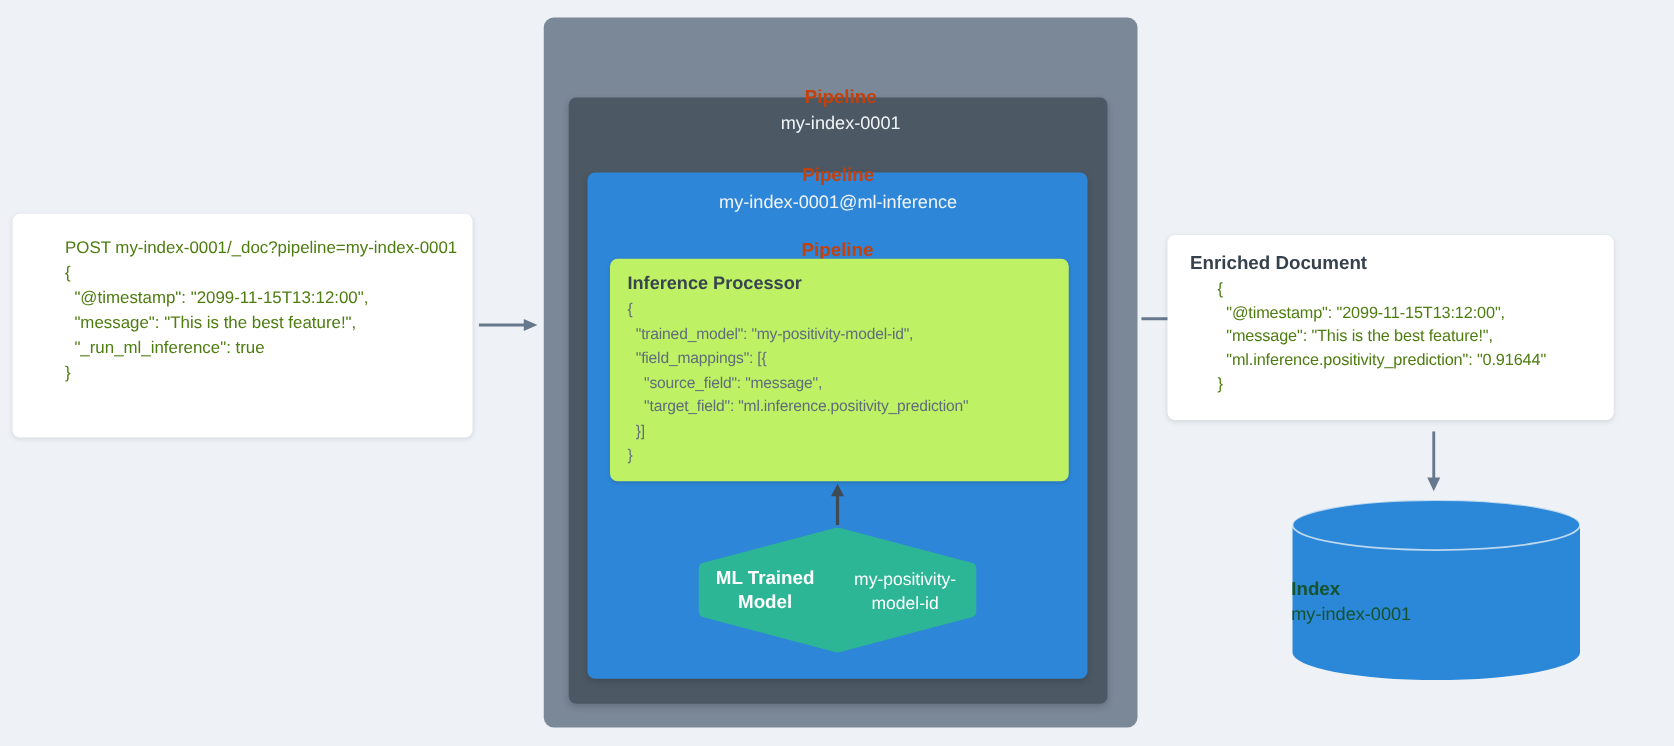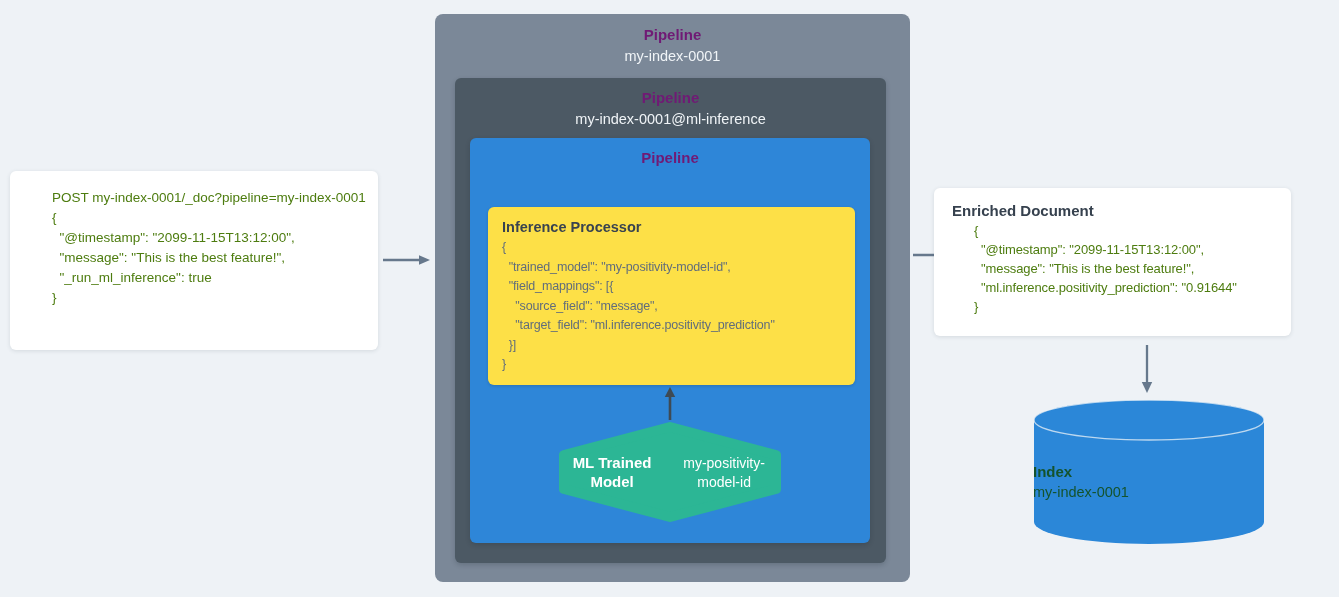--- a/index.html
+++ b/index.html
@@ -18,26 +18,26 @@
   .pipe-box{position:absolute;box-sizing:border-box;}
   #outer-box{left:435px;top:14px;width:475px;height:568px;background:#7b8898;border-radius:8px;}
   #middle-box{left:455px;top:78px;width:431px;height:485px;background:#4c5964;border-radius:6px;
               box-shadow:0 2px 5px rgba(20,30,40,.20);}
   #blue-box{left:470px;top:138px;width:400px;height:405px;background:#2e86d8;border-radius:6px;
             box-shadow:0 2px 5px rgba(20,30,40,.20);}
   .box-header{position:absolute;text-align:center;color:#fff;}
   #outer-header{left:435px;top:25px;width:475px;}
   #middle-header{left:455px;top:88px;width:431px;}
   #blue-header{left:470px;top:148px;width:400px;}
-  .box-title{font-weight:bold;font-size:15px;line-height:19px;color:#701a75;}
+  .box-title{font-weight:bold;font-size:15px;line-height:19px;color:#c2410c;margin-top:43px;}
   .box-sub{font-size:14.5px;line-height:19px;margin-top:3px;color:#f0f4f7;}
 
   
   #processor-card{position:absolute;left:488px;top:207px;width:367px;height:178px;
-                  background:#fde047;border-radius:6px;box-sizing:border-box;padding:10px 14px;
+                  background:#bef264;border-radius:6px;box-sizing:border-box;padding:10px 14px;
                   box-shadow:0 1px 3px rgba(20,30,40,.18);}
   .proc-title{font-weight:bold;font-size:14.5px;line-height:21px;color:#39434f;}
   .proc-line{white-space:pre;font-size:12.5px;line-height:19.5px;color:#616d7b;letter-spacing:-0.15px;}
 
   
   #hexagon-wrap{position:absolute;left:558px;top:422px;width:224px;height:100px;}
   #hexagon-wrap svg{position:absolute;left:0;top:0;}
   #hexagon-text{position:absolute;left:0;top:0;width:224px;height:100px;display:flex;
                 flex-direction:row;align-items:center;justify-content:center;color:#fff;text-align:center;}
   .hex-title{font-weight:bold;font-size:15px;line-height:19px;}

